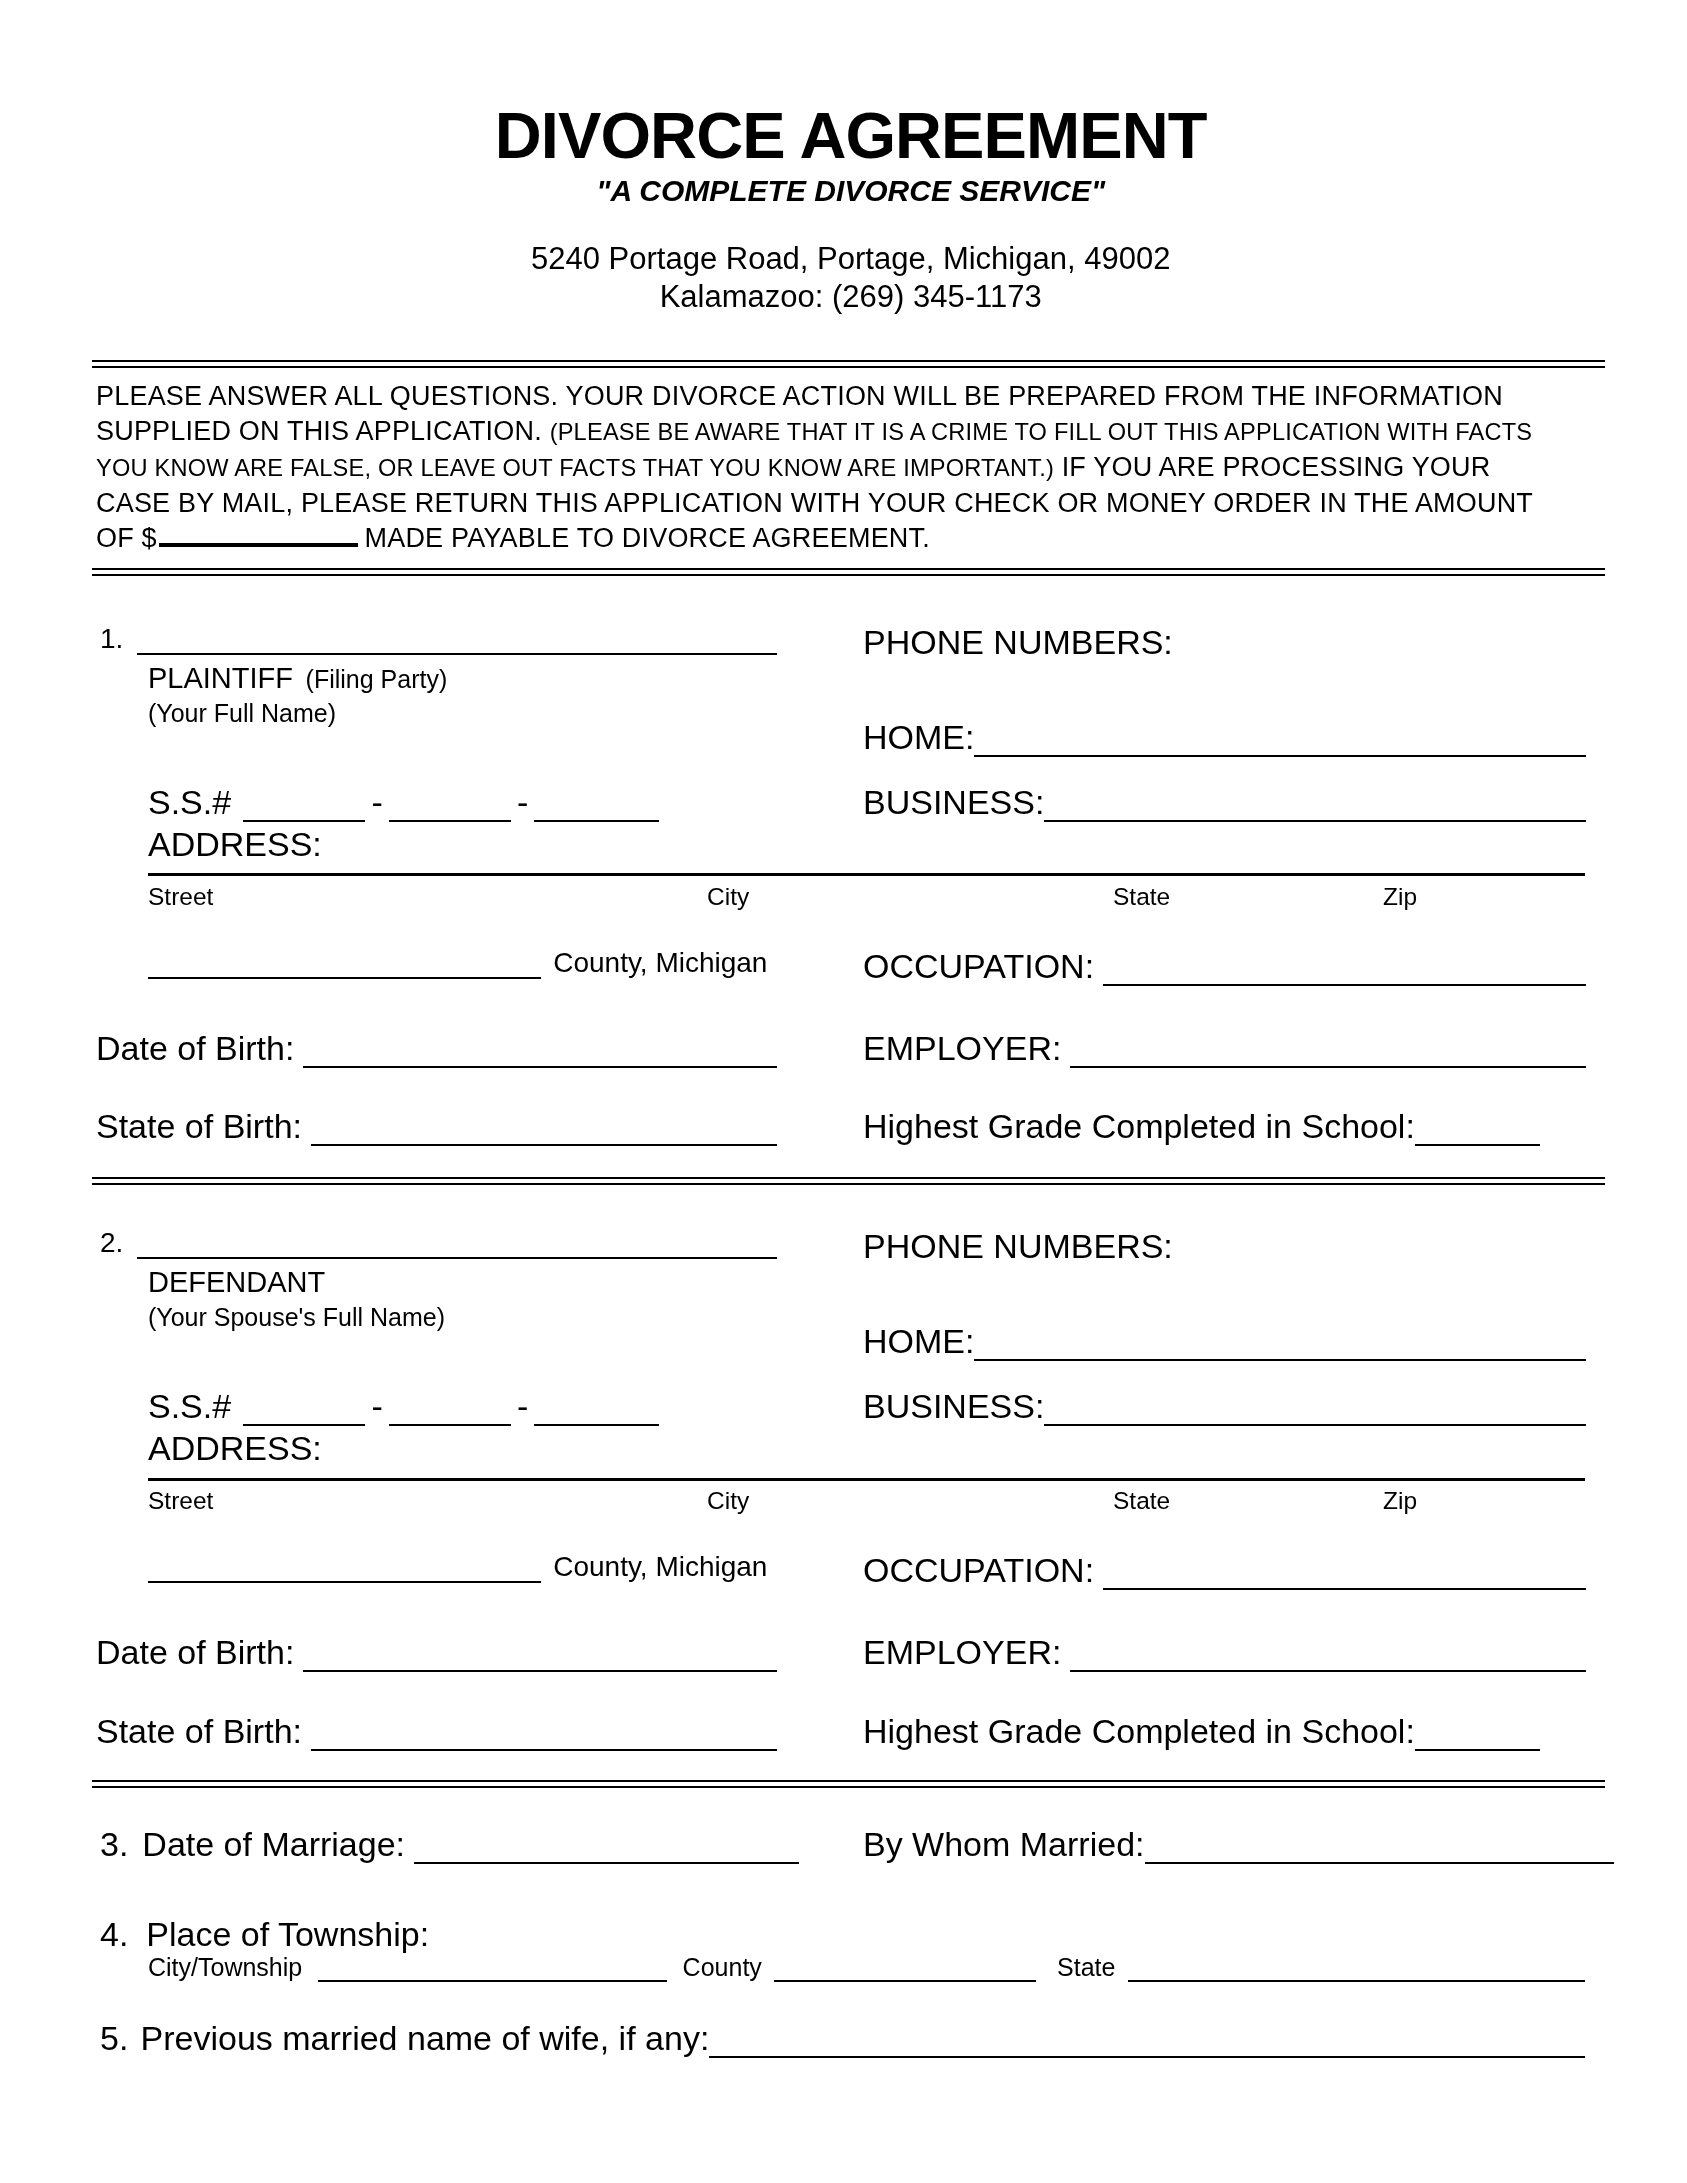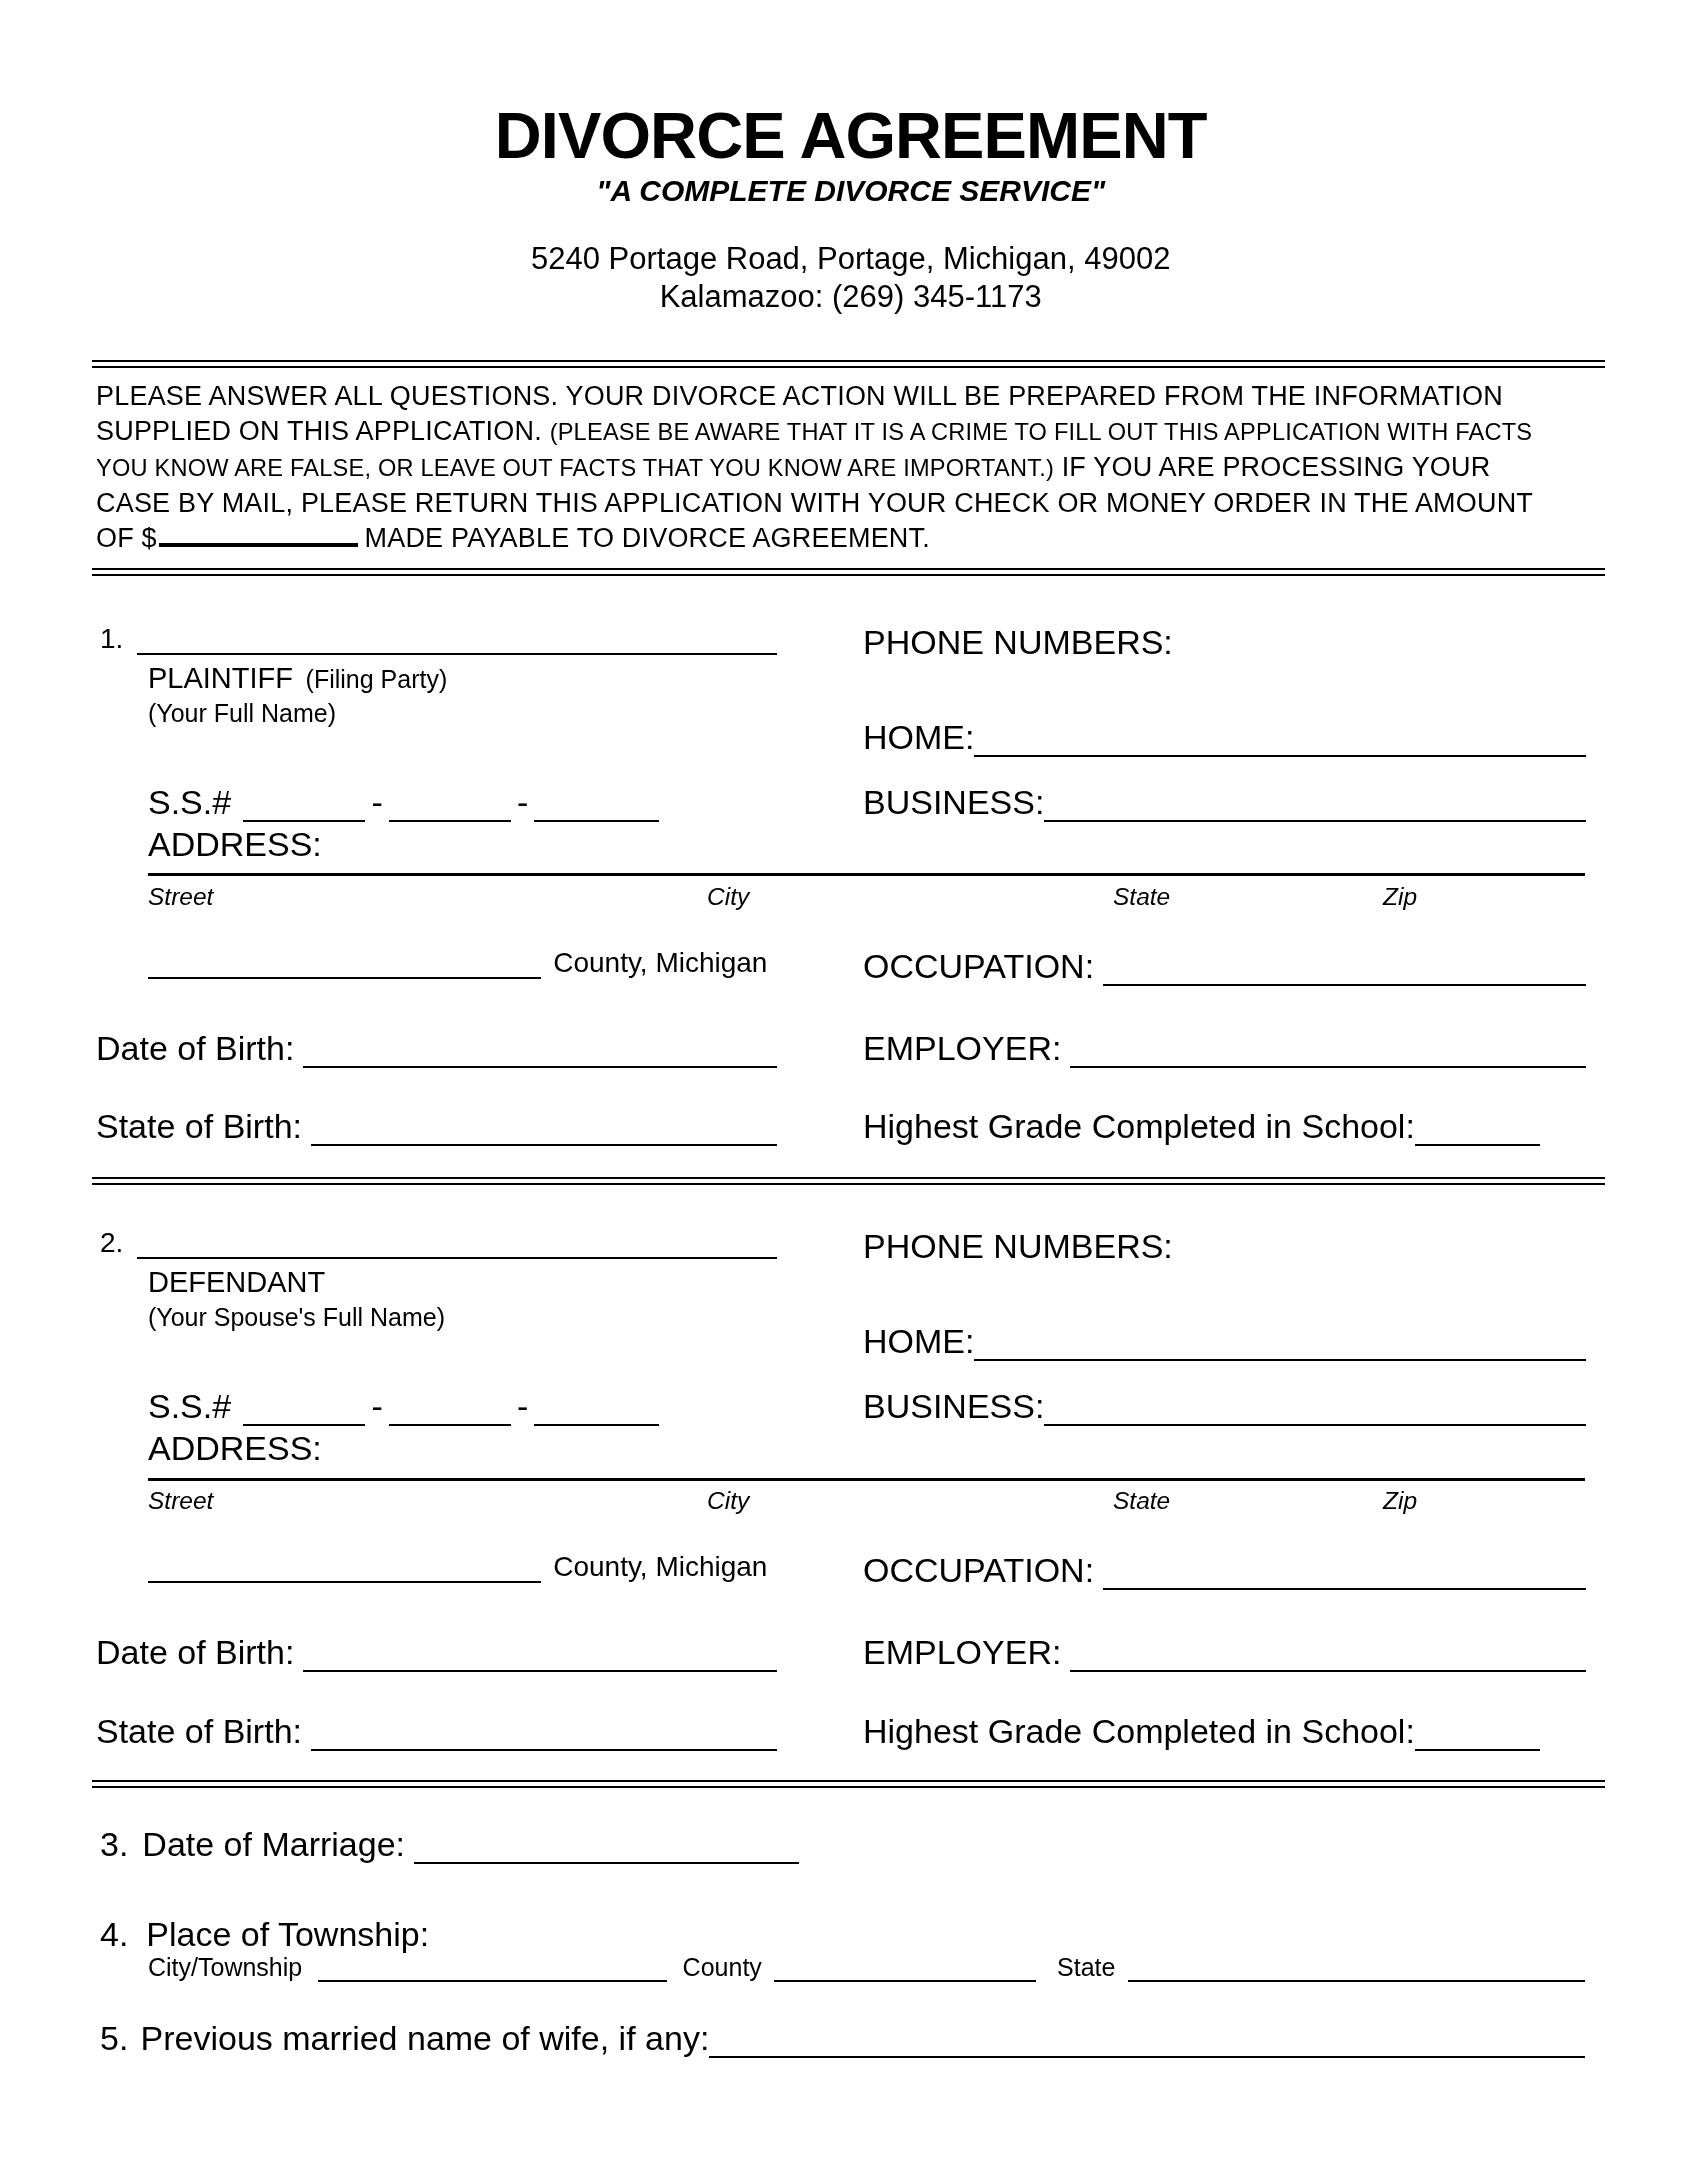--- a/index.html
+++ b/index.html
@@ -22,21 +22,21 @@
   .row{display:flex;align-items:flex-end;}
   .row .lbl{line-height:1.15;white-space:nowrap;}
   .blank{border-bottom:2.6px solid #000;height:5.2px;align-self:flex-end;}
   .grow{flex:1 1 auto;min-width:0;}
   .f31{font-size:34px;} .f32{font-size:28px;} .f33{font-size:29px;}
   .f29{font-size:25px;}
   .hint{font-size:25px;line-height:1.15;}
   .num{margin-right:14px;}
   .dash{margin:0 6.1px;line-height:1.15;}
   .street-line{border-top:3.5px solid #000;height:0;}
-  .sublbl{font-size:24.5px;line-height:1.1;font-style:italic;}
+  .sublbl{font-size:24.5px;line-height:1.1;}
   .cm{margin-left:12.2px;}
 </style>
 </head>
 <body>
 
 <div class="page">
 
   <div class="abs ctr title" style="top:103px;">DIVORCE AGREEMENT</div>
   <div class="abs ctr subtitle" style="top:176px;">"A COMPLETE DIVORCE SERVICE"</div>
   <div class="abs ctr addr" style="top:243px;">5240 Portage Road, Portage, Michigan, 49002</div>
@@ -178,20 +178,24 @@
   <div class="row abs f31" style="top:1712px;left:863px;width:677px;">
     <span class="lbl">Highest Grade Completed in School:</span>
     <div class="blank grow"></div>
   </div>
 
   <div class="abs dbl" style="top:1780px;left:92px;width:1513px;"></div>
 
   <div class="row abs f31" style="top:1825px;left:100px;width:699px;">
     <span class="lbl num">3.</span>
     <span class="lbl" style="margin-right:8.7px;">Date of Marriage:</span>
+    <div class="blank grow"></div>
+  </div>
+  <div class="row abs f31" style="top:1825px;left:863px;width:751px;">
+    <span class="lbl">By Whom Married:</span>
     <div class="blank grow"></div>
   </div>
 
   <div class="abs" style="top:1915px;left:100px;">
     <span class="f31 num">4.</span>
     <span class="f31">Place of Township:</span>
   </div>
 
   <div class="row abs f29" style="top:1953px;left:148px;width:1437px;text-align:center;">
     <span class="lbl" style="margin-right:15.7px;">City/Township</span>

